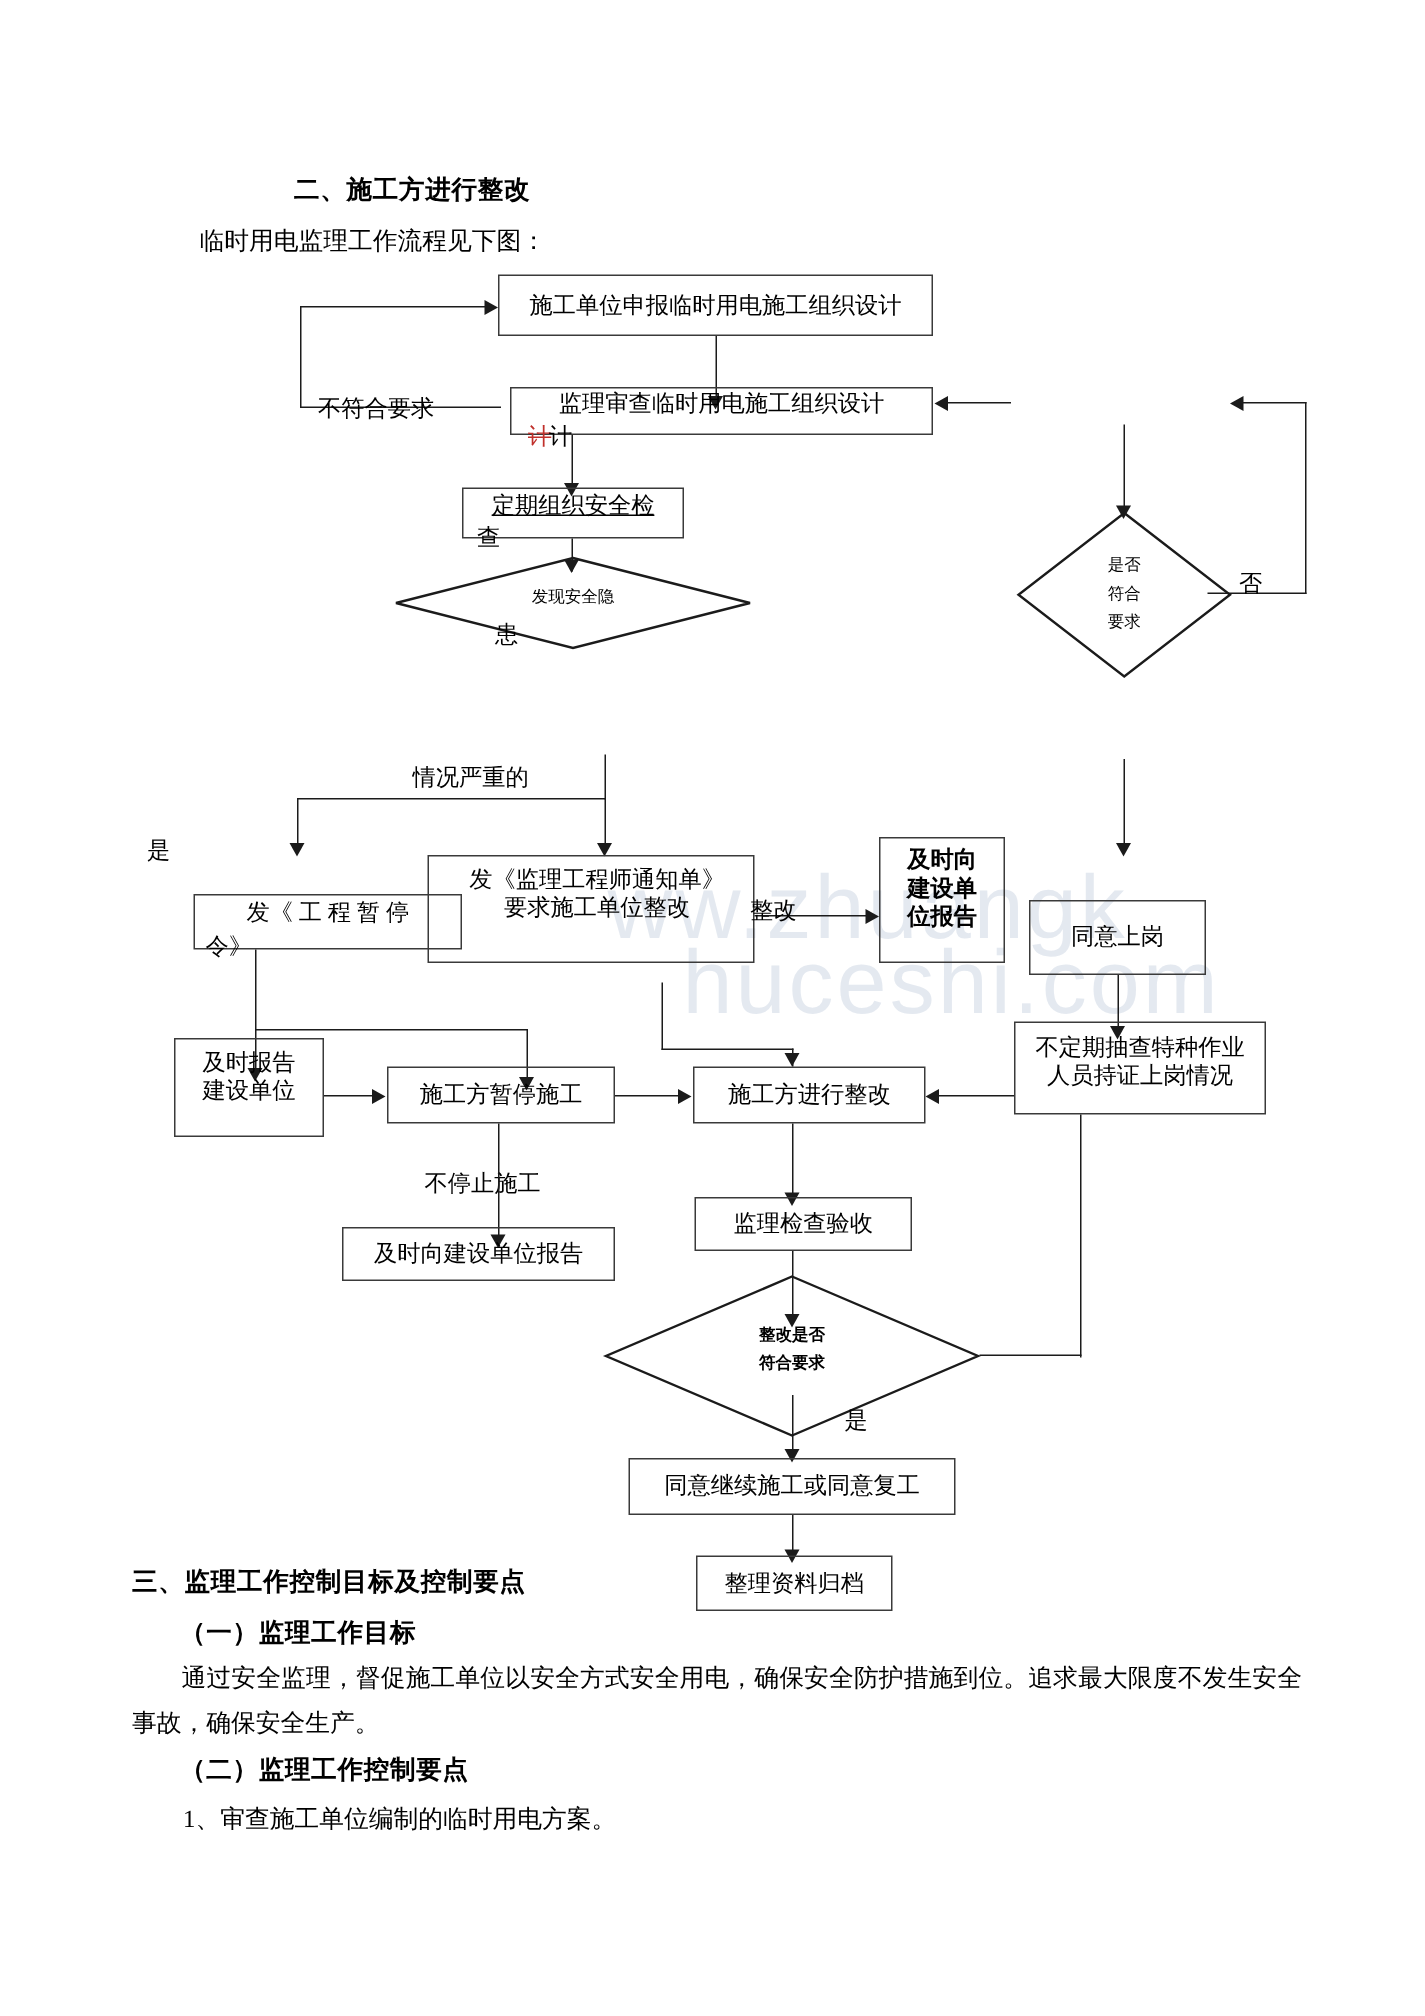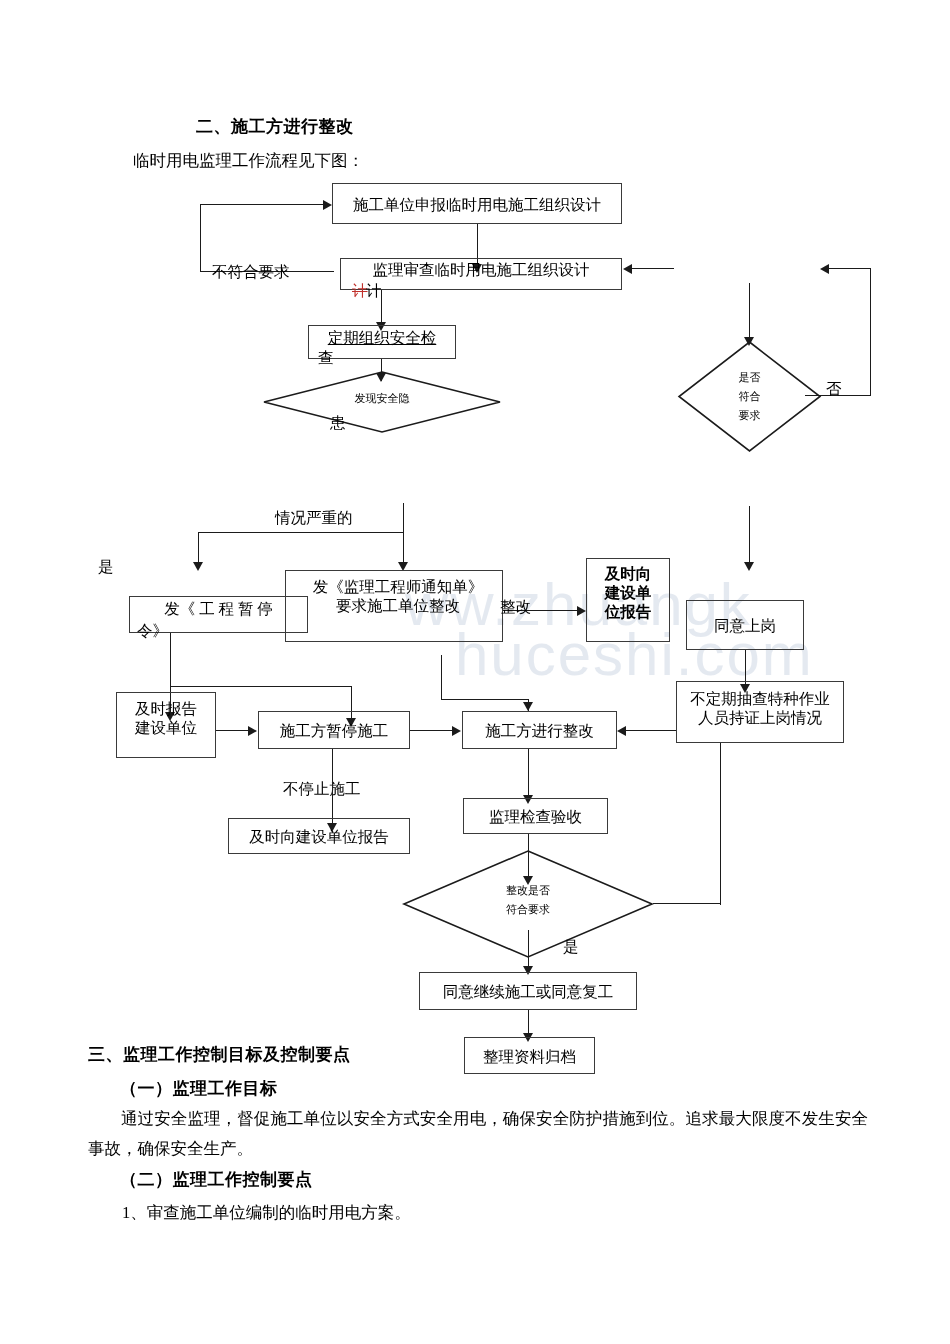--- a/index.html
+++ b/index.html
@@ -279,21 +279,21 @@
     <div class="inner">监理检查验收</div>
   </div>
 
   <div class="ln vln" style="left:528px; top:834px; height:48px;"></div>
   <div class="arw arw-d" style="left:523px; top:876px;"></div>
 
   <div class="diamond" style="left:403px; top:850px; width:250px; height:108px;">
     <svg width="250" height="108" viewBox="0 0 250 108">
         <polygon points="125,1 249,54 125,107 1,54" fill="none" stroke="#1b1b1b" stroke-width="1.6"></polygon>
       </svg>
-    <div class="dlabel" style="top:31px;">整改是否
+    <div class="dlabel" style="top:31px;font-weight:bold;">整改是否
 符合要求</div>
   </div>
 
   <div class="ln hln" style="left:653px; top:903px; width:68px;"></div>
   <div class="ln vln" style="left:720px; top:743px; height:162px;"></div>
 
   <div class="edge-label" style="left:563px; top:937px;">是</div>
 
   <div class="ln vln" style="left:528px; top:930px; height:42px;"></div>
   <div class="arw arw-d" style="left:523px; top:966px;"></div>

